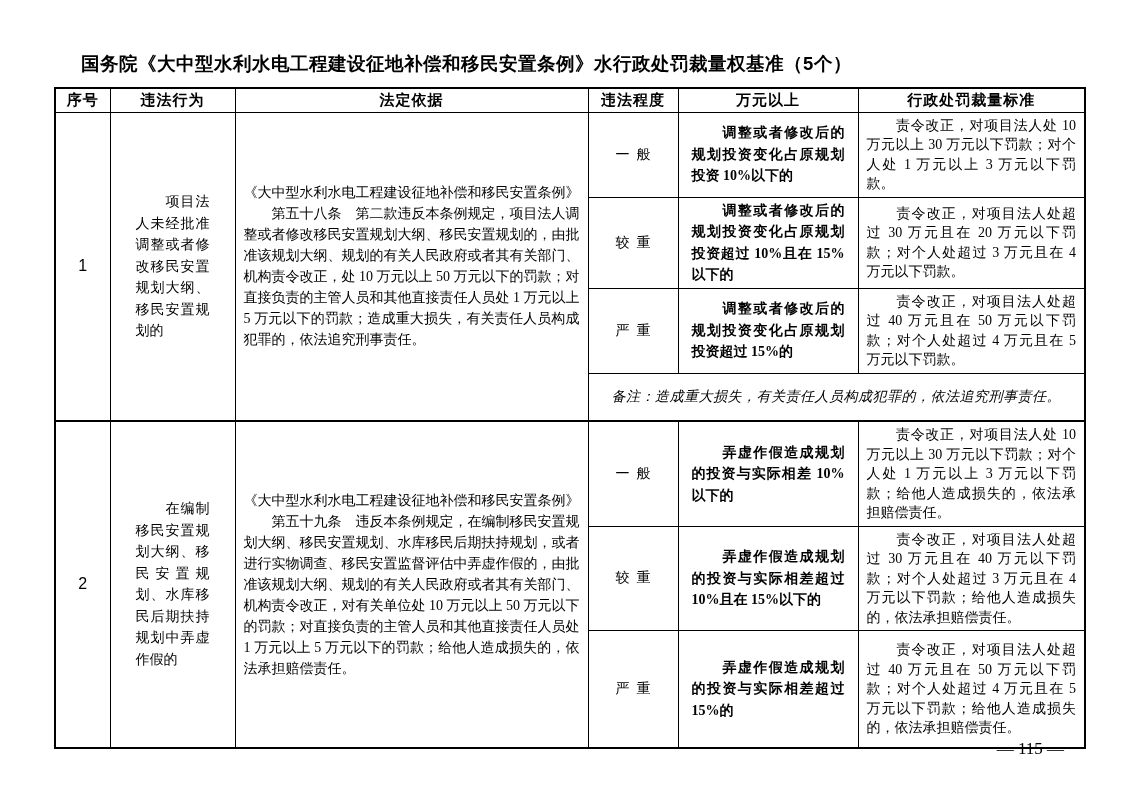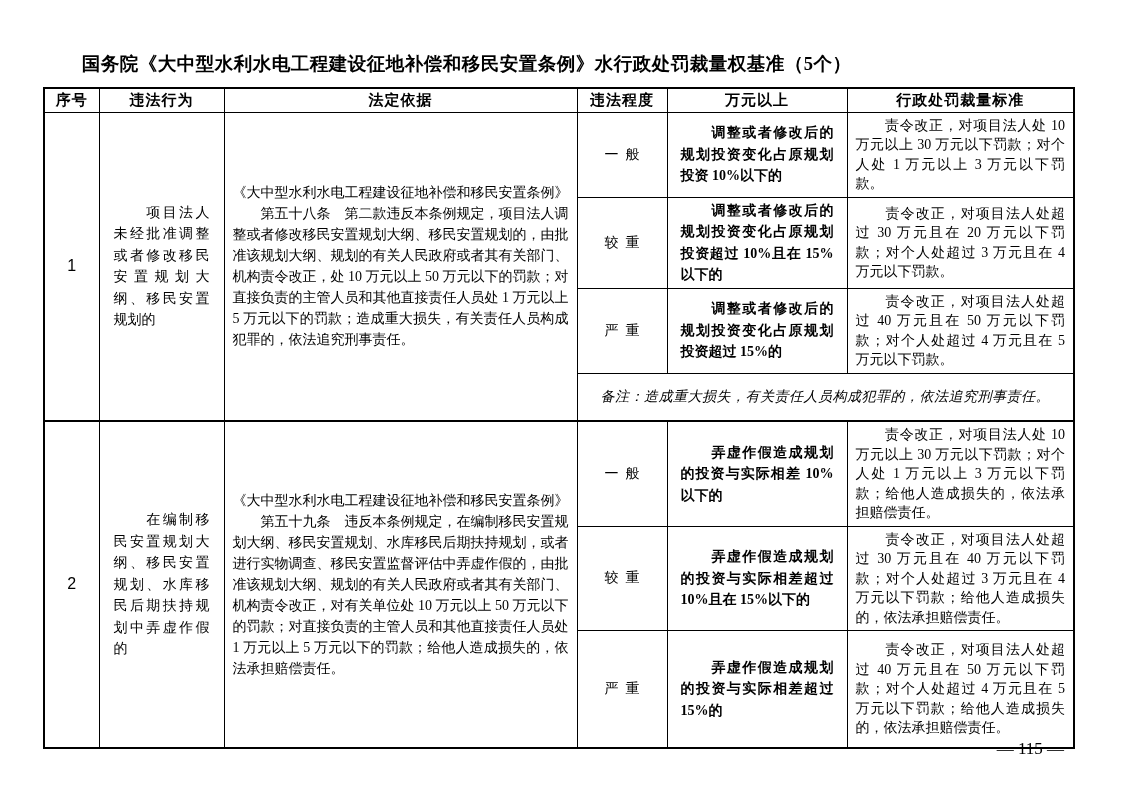--- a/index.html
+++ b/index.html
@@ -12,25 +12,25 @@
     overflow: hidden;
   }
   .doc-title {
     position: absolute;
     top: 51px; left: 0;
     width: 933px;
     text-align: center;
     font-weight: bold;
     font-size: 18.5px;
     letter-spacing: 0.5px;
-    font-family: Liberation Serif, serif;
+    font-family: Liberation Sans, sans-serif;
   }
   table.rule-table {
     position: absolute;
-    top: 87px; left: 43px;
+    top: 87px; left: 54px;
     width: 1030px;
     border-collapse: collapse;
     table-layout: fixed;
     border: 2px solid #000;
   }
   .rule-table th, .rule-table td {
     border: 1px solid #000;
     vertical-align: middle;
     font-size: 14px;
   }
@@ -42,21 +42,21 @@
     text-align: center;
     letter-spacing: 1px;
   }
   tr.group-start td { border-top: 2px solid #000; }
   td.seq {
     text-align: center;
     font-family: "Liberation Sans", "DejaVu Sans", sans-serif;
     font-size: 16px;
   }
   td.behavior {
-    padding: 2px 14px;
+    padding: 2px 25px;
     text-align: justify;
     line-height: 21.5px;
     margin-top: 32px;
   }
   td.legal { padding: 4px 8px; line-height: 21px; }
   td.legal .legal-title { text-align: center; }
   td.legal .legal-body  { text-align: justify; }
   td.degree {
     text-align: center;
     letter-spacing: 7px;

